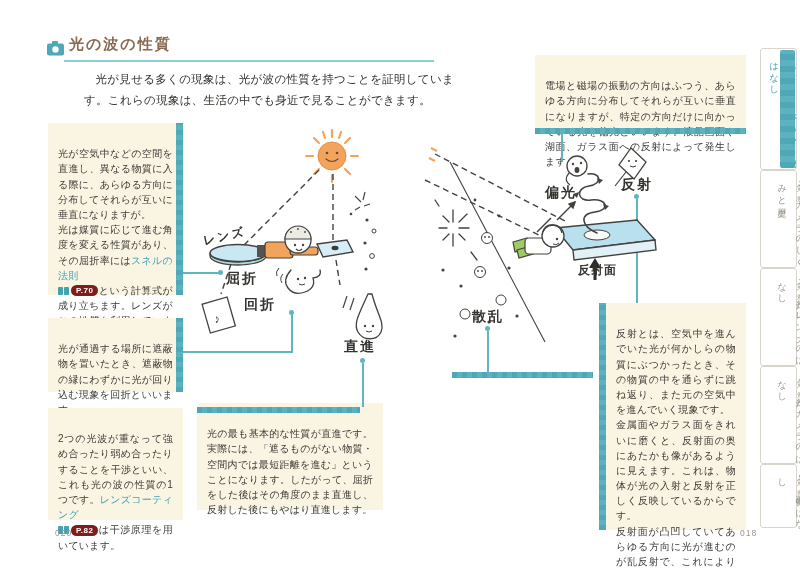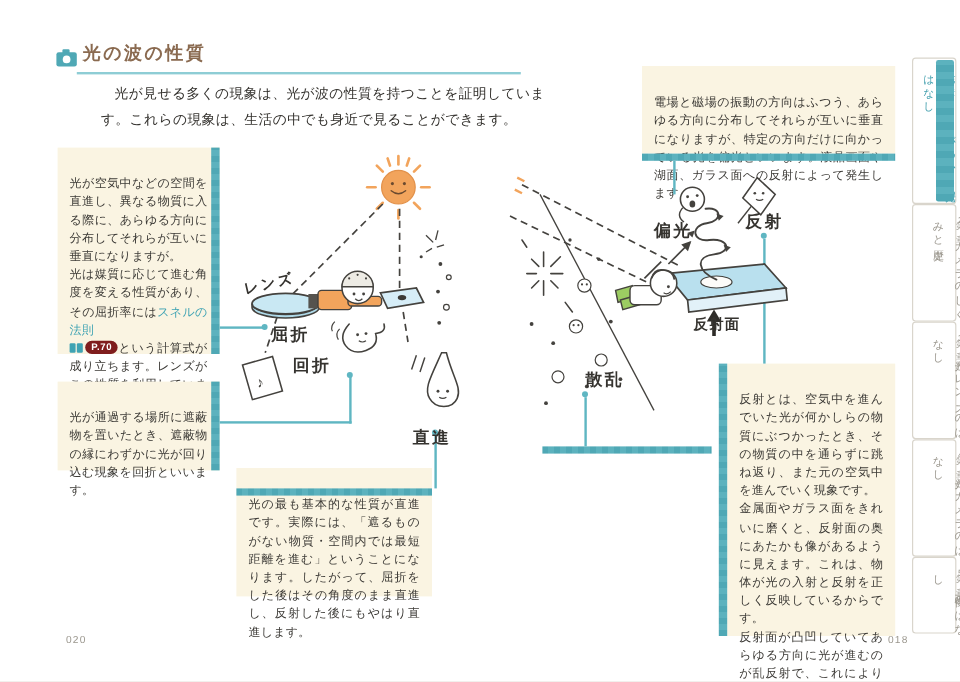--- a/index.html
+++ b/index.html
@@ -66,22 +66,26 @@
 光は媒質に応じて進む角度を変える性質があり、その屈折率には</span><span class="ref-link">スネルの法則</span>
     <span class="ref-badge"><span class="book-icon"></span><span class="ref-pill">P.70</span></span><span>という計算式が成り立ちます。レンズがこの性質を利用しています。</span>
   </div>
   <div class="strip v" style="left:176px;top:123px;width:7px;height:172px;"></div>
 
   <div class="box" style="left:48px;top:318px;width:135px;height:74px;">
     <span>光が通過する場所に遮蔽物を置いたとき、遮蔽物の縁にわずかに光が回り込む現象を回折といいます。</span>
   </div>
   <div class="strip v" style="left:176px;top:318px;width:7px;height:74px;"></div>
 
-
-  <div class="box" style="left:197px;top:390px;width:163px;height:107px;">
+  <div class="box" style="left:48px;top:408px;width:135px;height:112px;">
+    <span>2つの光波が重なって強め合ったり弱め合ったりすることを干渉といい、これも光の波の性質の1つです。</span><span class="ref-link">レンズコーティング</span>
+    <span class="ref-badge"><span class="book-icon"></span><span class="ref-pill">P.82</span></span><span>は干渉原理を用いています。</span>
+  </div>
+
+  <div class="box" style="left:197px;top:403px;width:186px;height:107px;">
     <span>光の最も基本的な性質が直進です。実際には、「遮るものがない物質・空間内では最短距離を進む」ということになります。したがって、屈折をした後はその角度のまま直進し、反射した後にもやはり直進します。</span>
   </div>
   <div class="strip" style="left:197px;top:407px;width:163px;height:6px;"></div>
 
   <div class="box" style="left:535px;top:55px;width:211px;height:73px;">
     <span>電場と磁場の振動の方向はふつう、あらゆる方向に分布してそれらが互いに垂直になりますが、特定の方向だけに向かっている光を偏光といいます。液晶画面や湖面、ガラス面への反射によって発生します。</span>
   </div>
   <div class="strip" style="left:535px;top:128px;width:211px;height:6px;"></div>
 
   <div class="strip" style="left:452px;top:372px;width:141px;height:6px;"></div>
@@ -193,21 +197,21 @@
       <circle cx="170" cy="208" r="1.2" fill="#44423e"></circle>
         <circle cx="178" cy="208" r="1.2" fill="#44423e"></circle>
       <path d="M171,213 q3,2 6,0" fill="none" stroke="#44423e" stroke-width="1"></path>
       <path d="M152,178 l-4,12 M159,180 l-4,12" stroke="#44423e" stroke-width="1.2"></path>
     </g>
   </svg>
 
   <div class="ill-label small" style="left:203px;top:228px;transform:rotate(-13deg);">レンズ</div>
   <div class="ill-label" style="left:226px;top:250px;margin-top:20px;">屈折</div>
   <div class="ill-label" style="left:244px;top:296px;">回折</div>
-  <div class="ill-label" style="left:344px;top:356px;">直進</div>
+  <div class="ill-label" style="left:344px;top:338px;">直進</div>
 
   <svg style="left:425px;top:140px;width:255px;height:235px;" viewBox="0 0 255 235">
     <line x1="10" y1="14" x2="142" y2="82" stroke="#44423e" stroke-width="1.4" stroke-dasharray="6 4"></line>
     <line x1="0" y1="40" x2="120" y2="98" stroke="#44423e" stroke-width="1.4" stroke-dasharray="6 4"></line>
     <line x1="25" y1="22" x2="120" y2="202" stroke="#44423e" stroke-width="1.1"></line>
     <path d="M6,8 l6,3 M4,18 l6,3" stroke="#f2a45c" stroke-width="2"></path>
 
     <g stroke="#44423e" stroke-width="1.3" stroke-linecap="round">
       <line x1="28" y1="70" x2="28" y2="82"></line>
         <line x1="14" y1="88" x2="22" y2="88"></line>
@@ -286,21 +290,21 @@
 
     <g>
       <line x1="170" y1="140" x2="170" y2="126" stroke="#2e2c28" stroke-width="3"></line>
       <polygon points="164,128 176,128 170,118" fill="#2e2c28"></polygon>
     </g>
   </svg>
 
   <div class="ill-label" style="left:545px;top:184px;">偏光</div>
   <div class="ill-label" style="left:621px;top:176px;text-align:center;">反射</div>
   <div class="ill-label small" style="left:578px;top:262px;letter-spacing:1px;">反射面</div>
-  <div class="ill-label" style="left:488px;top:308px;">散乱</div>
+  <div class="ill-label" style="left:472px;top:308px;">散乱</div>
 
   <div class="tab active" style="top:48px;height:122px;">
     <div class="tab-text">
       <span class="ch">第1章</span><span class="ti">カメラがわかる光のはなし</span>
     </div>
     <div class="tab-accent"></div>
   </div>
   <div class="tab" style="top:170px;height:98px;">
     <div class="tab-text" style="left:12px;">
       <span class="ch">第2章</span><span class="ti">カメラのしくみと歴史</span>

